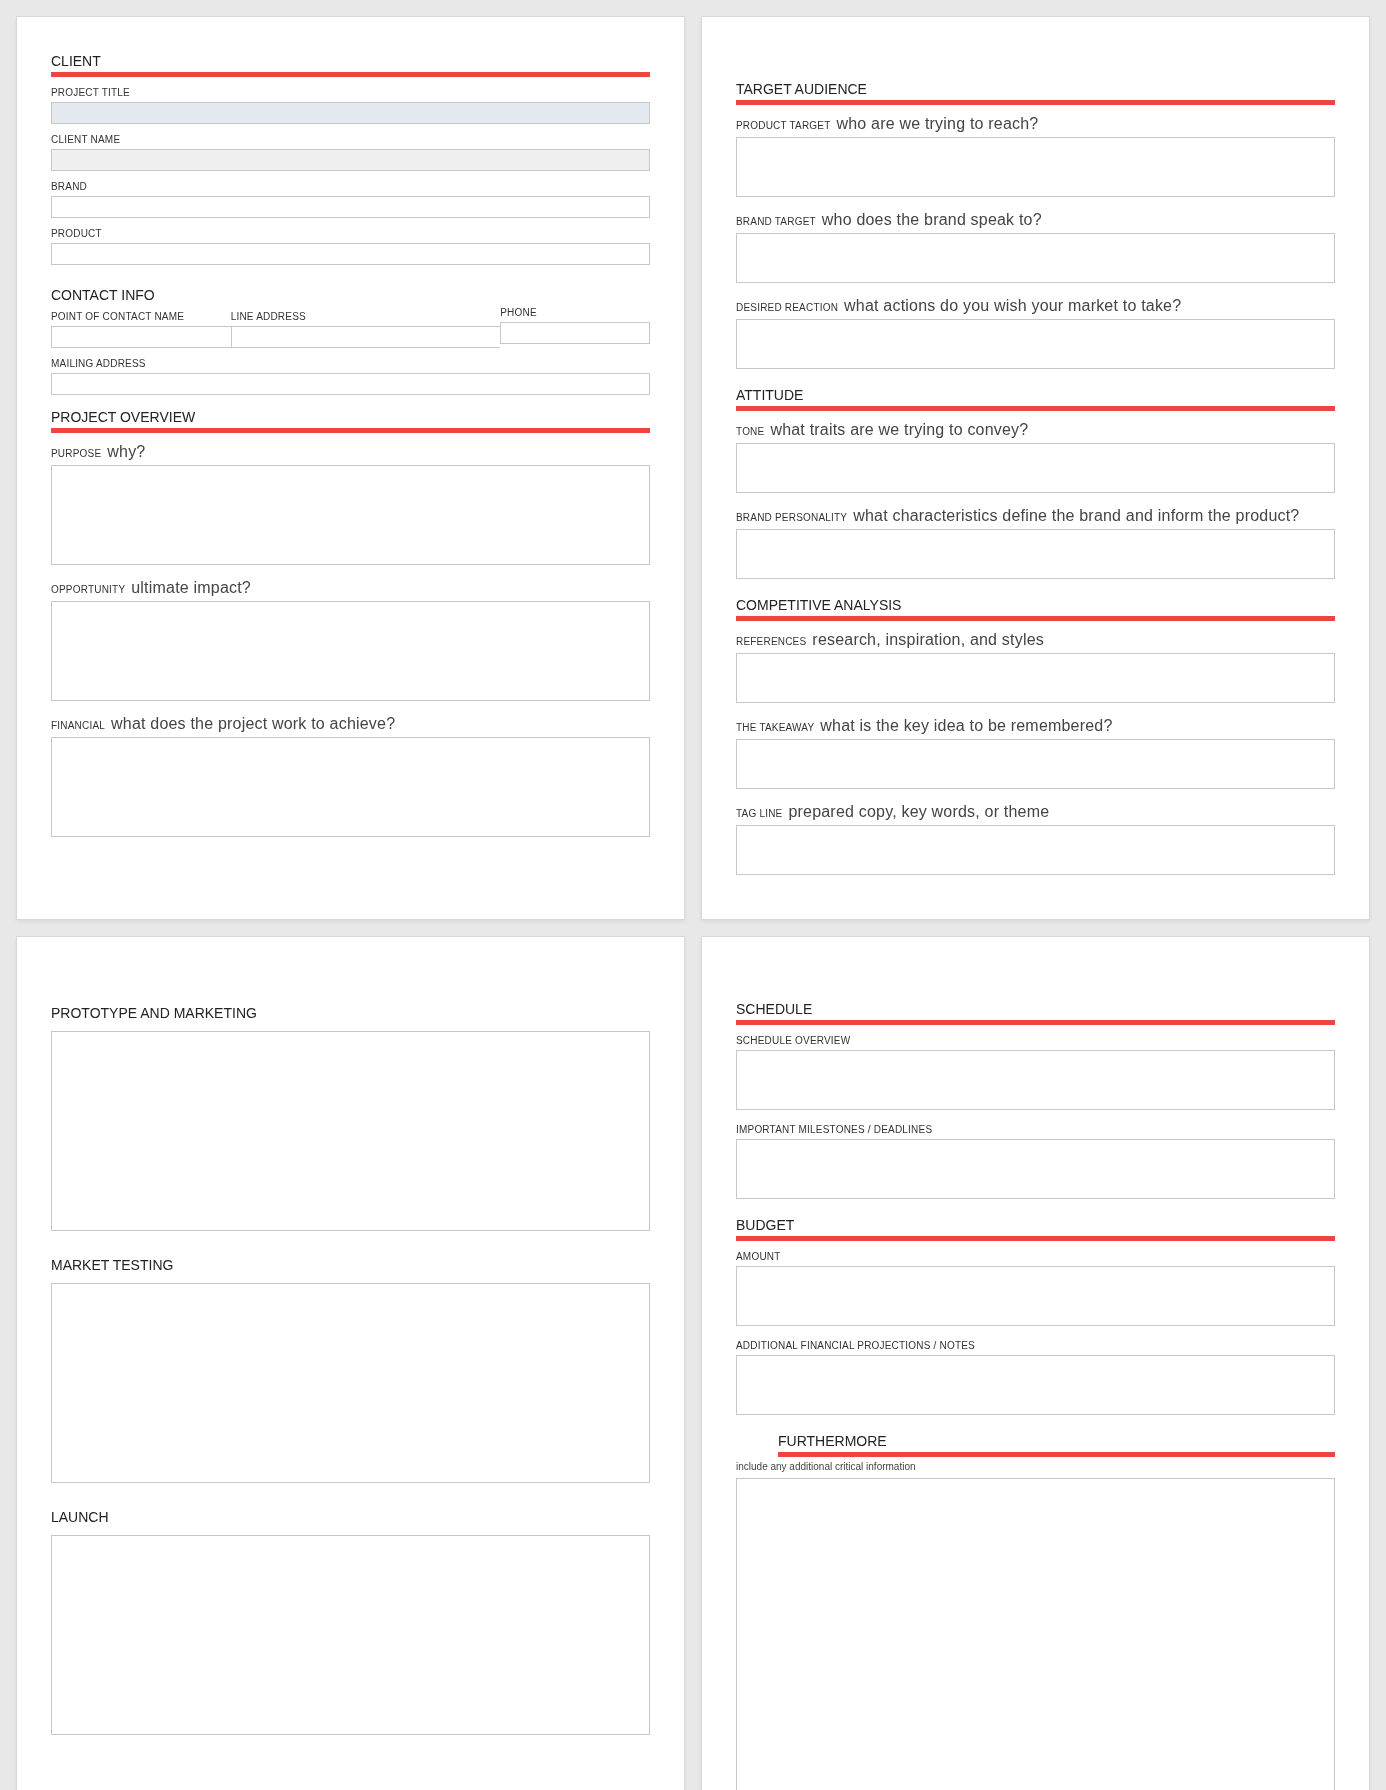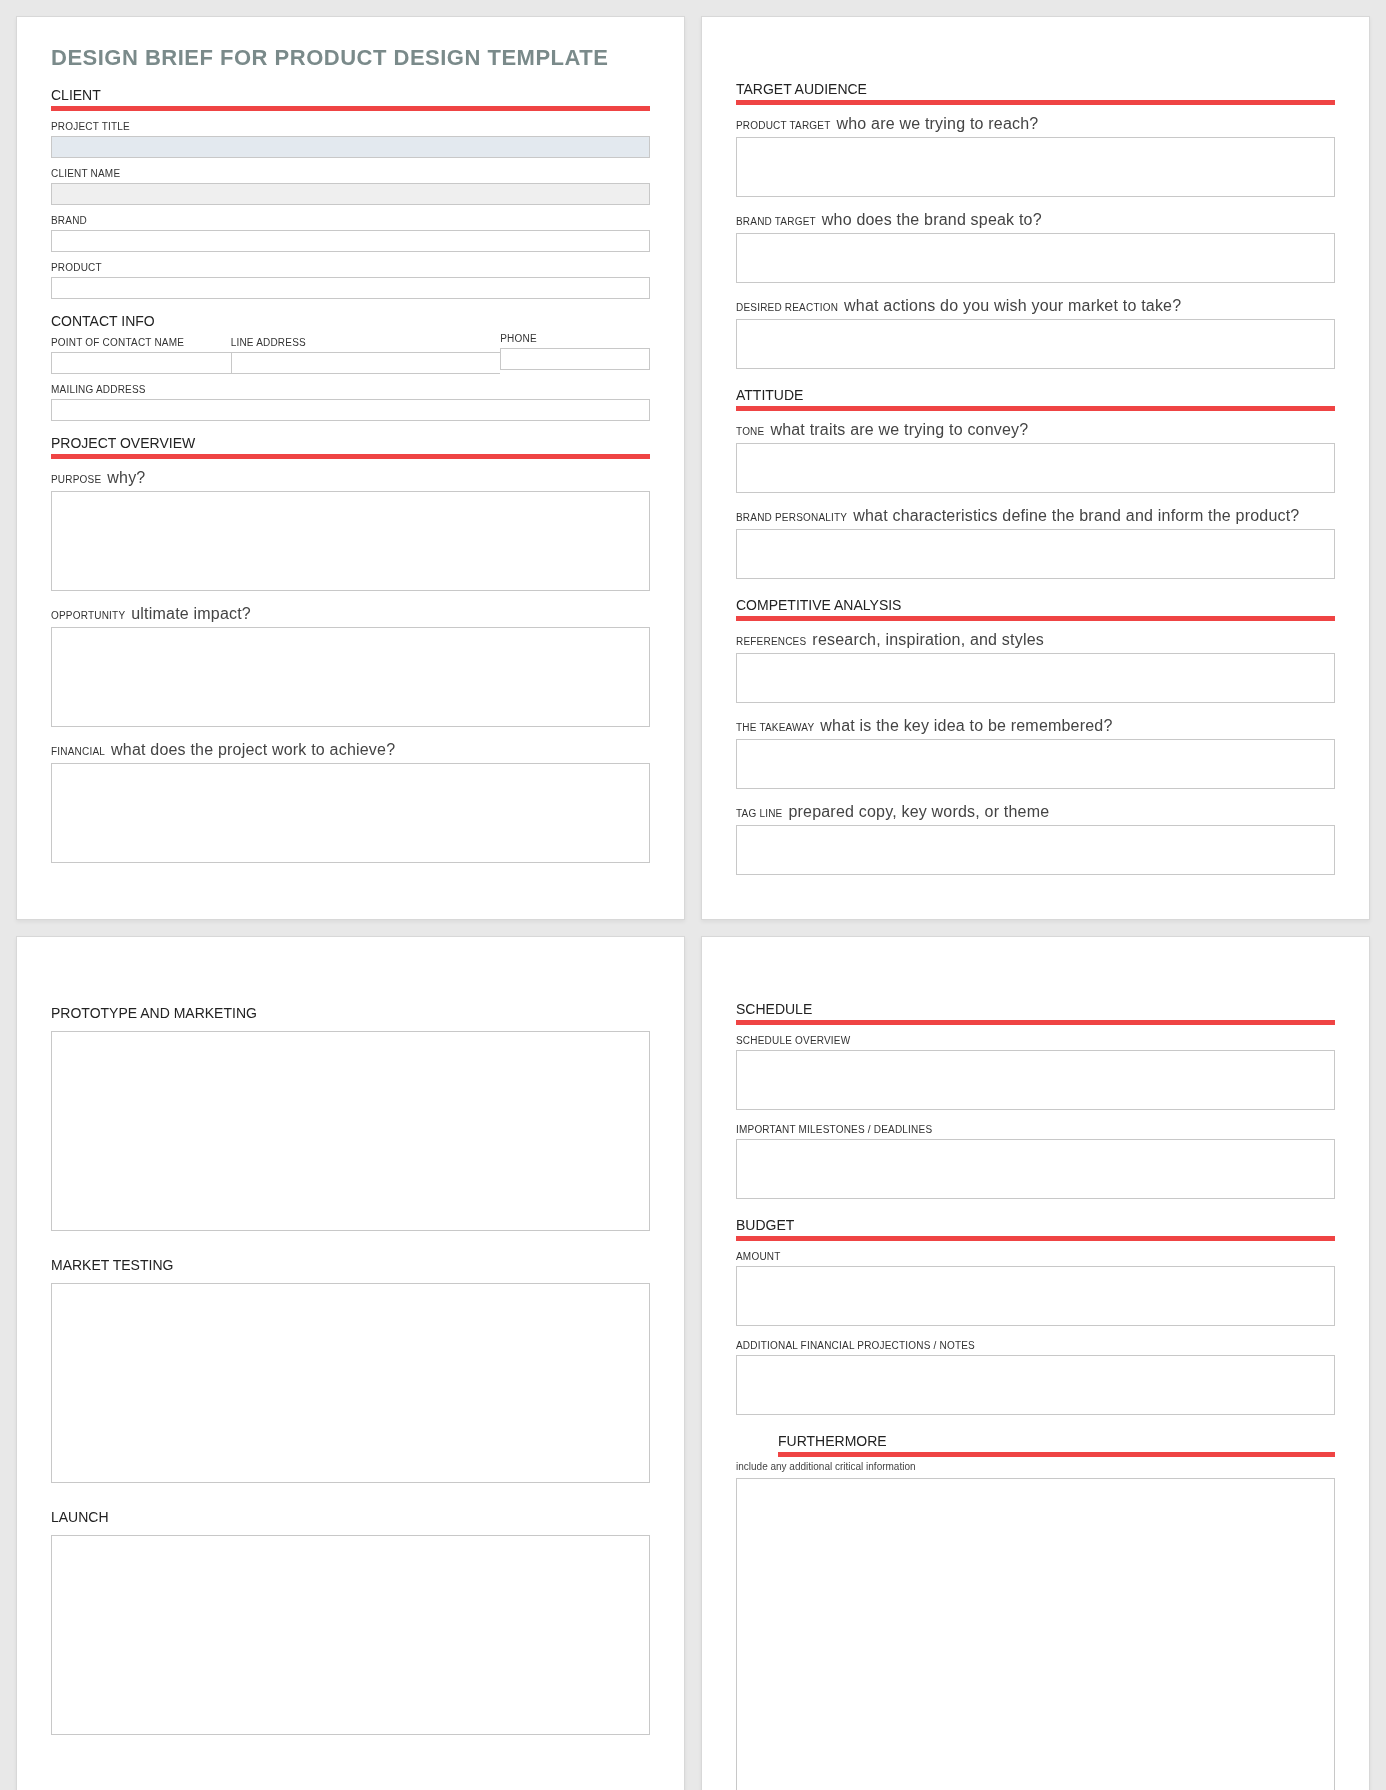--- a/index.html
+++ b/index.html
@@ -90,37 +90,36 @@
   .row-3 .col { display: flex; flex-direction: column; }
   .row-3 .col:not(:last-child) .input-small { border-right: none; }
   .spacer-top { margin-top: 40px; }
 </style>
 </head>
 <body>
 
 <div class="pages">
 
   <div class="page">
-    <div class="doc-title">DESIGN BRIEF FOR PRODUCT DESIGN TEMPLATE</div>
 
     <div class="section-title">CLIENT</div>
 
     <div class="field-label">PROJECT TITLE</div>
     <input class="input-small gray" style="">
 
     <div class="field-label">CLIENT NAME</div>
     <input class="input-small gray2" style="">
 
     <div class="field-label">BRAND</div>
     <input class="input-small" style="">
 
     <div class="field-label">PRODUCT</div>
     <input class="input-small" style="">
 
-    <div class="section-title nobar" style="margin-top:14px;">CONTACT INFO</div>
+    <div class="section-title nobar" style="margin-top:22px;">CONTACT INFO</div>
 
     <div class="row-3">
       <div class="col">
         <div class="field-label" style="margin-top:4px;">POINT OF CONTACT NAME</div>
         <input class="input-small" style="">
       </div>
       <div class="col">
         <div class="field-label" style="margin-top:4px;">LINE ADDRESS</div>
         <input class="input-small" style="">
       </div>

